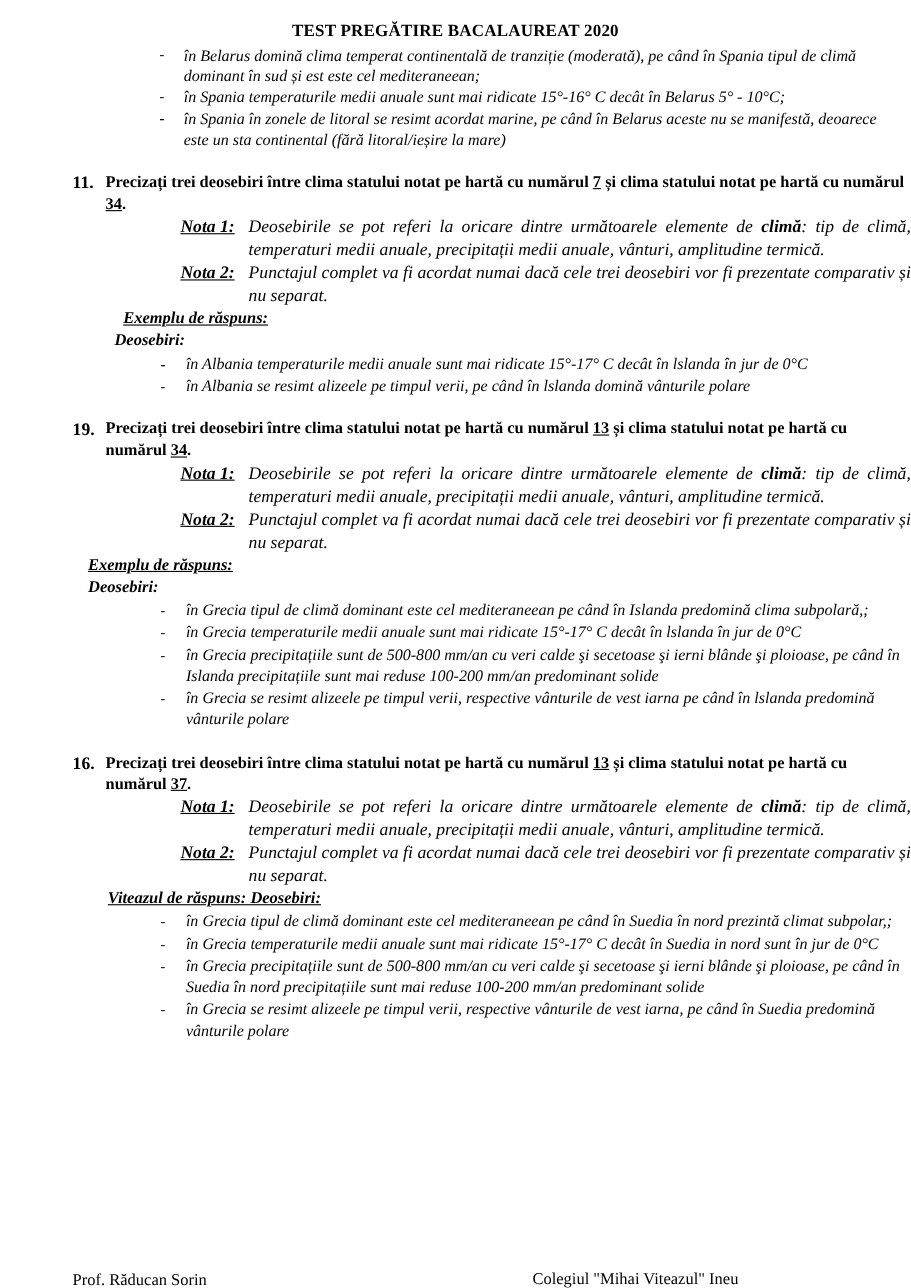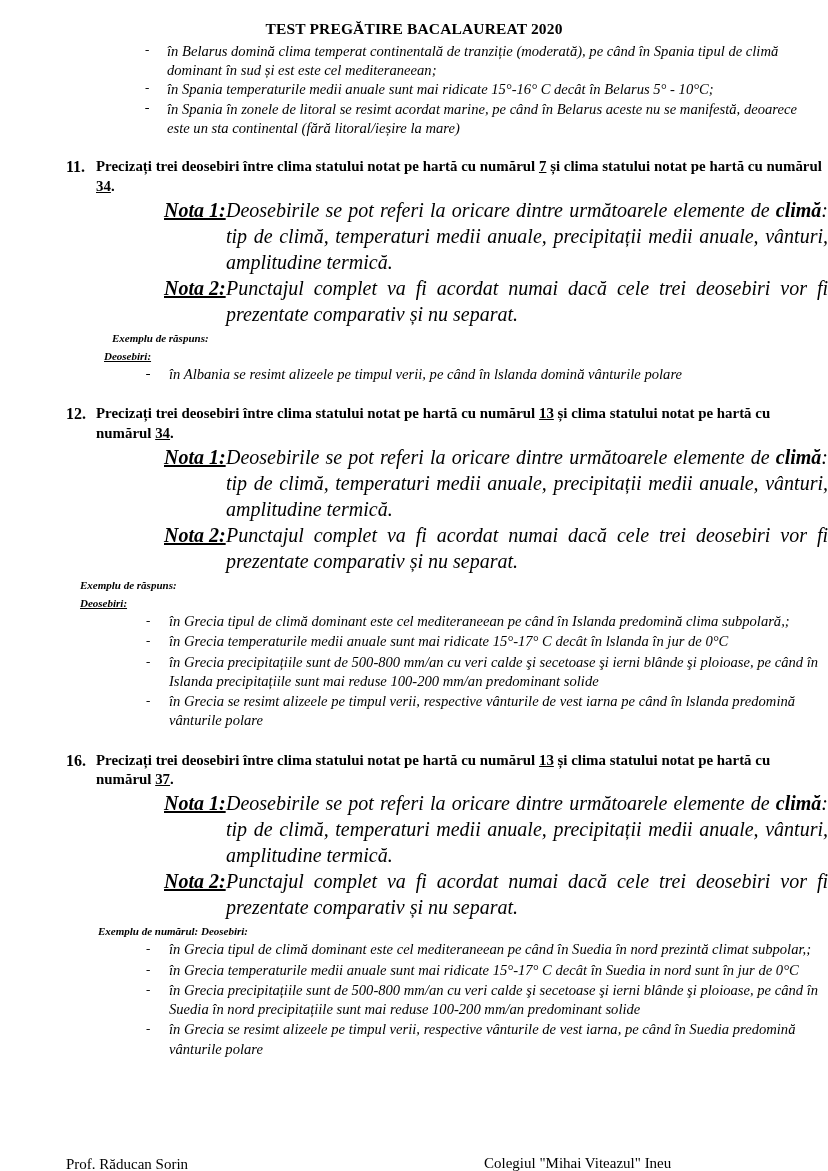--- a/index.html
+++ b/index.html
@@ -93,51 +93,51 @@
   
   .nota-wrap {
     margin-left: 98px;
     margin-right: 0px;
     margin-top: 1px;
   }
   .nota-row {
     position: relative;
     padding-left: 62px;
     font-style: italic;
-    font-size: 20px;
+    font-size: 16px;
     line-height: 1.30;
     text-align: justify;
     margin-bottom: 0px;
   }
   .nota-label {
     position: absolute;
     left: 0;
     top: 0;
     font-weight: bold;
     font-style: italic;
     text-decoration: underline;
     white-space: nowrap;
   }
   .nota-row .b { font-weight: bold; }
 
   
   .exemplu {
     font-style: italic;
     font-weight: bold;
-    font-size: 11px;
+    font-size: 15px;
+    text-decoration: underline;
     line-height: 1.32;
     white-space: nowrap;
     display: inline-block;
   }
   .exemplu-line { margin-top: 1px; }
   .deosebiri {
     font-style: italic;
     font-weight: bold;
-    font-size: 11px;
-    text-decoration: underline;
+    font-size: 15px;
     line-height: 1.32;
     display: inline-block;
   }
   .deosebiri-line { margin-top: 0px; }
 
   .ind-exemplu-11 { margin-left: 46px; }
   .ind-deosebiri-11 { margin-left: 38px; }
   .ind-exemplu-12 { margin-left: 14px; }
   .ind-deosebiri-12 { margin-left: 14px; }
   .ind-exemplu-13 { margin-left: 32px; }
@@ -196,27 +196,27 @@
         <div class="q-head"><span class="q-num">11.</span><span>Precizați trei deosebiri între clima statului notat pe hartă cu numărul </span><span class="u">7</span><span> și clima statului notat pe hartă cu numărul </span><span class="u">34</span><span>.</span></div>
         <div class="nota-wrap">
           <div class="nota-row"><span class="nota-label">Nota 1:</span><span> Deosebirile se pot referi la oricare dintre următoarele elemente de </span><span class="b">climă</span><span>: tip de climă, temperaturi medii anuale, precipitații medii anuale, vânturi, amplitudine termică.</span></div>
           <div class="nota-row"><span class="nota-label">Nota 2:</span><span> Punctajul complet va fi acordat numai dacă cele trei deosebiri vor fi prezentate comparativ și nu separat.</span></div>
         </div>
         <div class="exemplu-line ind-exemplu-11"><span class="exemplu">Exemplu de răspuns:</span></div>
         <div class="deosebiri-line ind-deosebiri-11"><span class="deosebiri">Deosebiri:</span></div>
         <div class="answers">
           <ul class="dash-list">
             <li class="dash-li"><span class="dash">-</span></li>
-            <li class="dash-li"><span class="dash">-</span></li>
+            <li class="dash-li"><span class="dash">-</span><span>în Albania temperaturile medii anuale sunt mai ridicate 15°-17° C decât în lslanda în jur de 0°C</span></li>
             <li class="dash-li"><span class="dash">-</span><span>în Albania se resimt alizeele pe timpul verii, pe când în lslanda domină vânturile polare</span></li>
           </ul>
         </div>
       </div>
       <div class="question">
-        <div class="q-head"><span class="q-num">12.</span><span>Precizați trei deosebiri între clima statului notat pe hartă cu numărul </span><span class="u">13</span><span> și clima statului notat pe hartă cu numărul </span><span class="u">34</span><span>.</span></div>
+        <div class="q-head"><span class="q-num">19.</span><span>Precizați trei deosebiri între clima statului notat pe hartă cu numărul </span><span class="u">13</span><span> și clima statului notat pe hartă cu numărul </span><span class="u">34</span><span>.</span></div>
         <div class="nota-wrap">
           <div class="nota-row"><span class="nota-label">Nota 1:</span><span> Deosebirile se pot referi la oricare dintre următoarele elemente de </span><span class="b">climă</span><span>: tip de climă, temperaturi medii anuale, precipitații medii anuale, vânturi, amplitudine termică.</span></div>
           <div class="nota-row"><span class="nota-label">Nota 2:</span><span> Punctajul complet va fi acordat numai dacă cele trei deosebiri vor fi prezentate comparativ și nu separat.</span></div>
         </div>
         <div class="exemplu-line ind-exemplu-12"><span class="exemplu">Exemplu de răspuns:</span></div>
         <div class="deosebiri-line ind-deosebiri-12"><span class="deosebiri">Deosebiri:</span></div>
         <div class="answers">
           <ul class="dash-list">
             <li class="dash-li"><span class="dash">-</span><span>în Grecia tipul de climă dominant este cel mediteraneean pe când în Islanda predomină clima subpolară,;</span></li>
             <li class="dash-li"><span class="dash">-</span><span>în Grecia temperaturile medii anuale sunt mai ridicate 15°-17° C decât în lslanda în jur de 0°C</span></li>
@@ -224,21 +224,21 @@
             <li class="dash-li"><span class="dash">-</span><span>în Grecia se resimt alizeele pe timpul verii, respective vânturile de vest iarna pe când în lslanda predomină vânturile polare</span></li>
           </ul>
         </div>
       </div>
       <div class="question">
         <div class="q-head"><span class="q-num">16.</span><span>Precizați trei deosebiri între clima statului notat pe hartă cu numărul </span><span class="u">13</span><span> și clima statului notat pe hartă cu numărul </span><span class="u">37</span><span>.</span></div>
         <div class="nota-wrap">
           <div class="nota-row"><span class="nota-label">Nota 1:</span><span> Deosebirile se pot referi la oricare dintre următoarele elemente de </span><span class="b">climă</span><span>: tip de climă, temperaturi medii anuale, precipitații medii anuale, vânturi, amplitudine termică.</span></div>
           <div class="nota-row"><span class="nota-label">Nota 2:</span><span> Punctajul complet va fi acordat numai dacă cele trei deosebiri vor fi prezentate comparativ și nu separat.</span></div>
         </div>
-        <div class="exemplu-line ind-exemplu-13"><span class="exemplu">Exemplu de numărul: Deosebiri:</span></div>
+        <div class="exemplu-line ind-exemplu-13"><span class="exemplu">Viteazul de răspuns: Deosebiri:</span></div>
         <div class="answers">
           <ul class="dash-list">
             <li class="dash-li"><span class="dash">-</span><span>în Grecia tipul de climă dominant este cel mediteraneean pe când în Suedia în nord prezintă climat subpolar,;</span></li>
             <li class="dash-li"><span class="dash">-</span><span>în Grecia temperaturile medii anuale sunt mai ridicate 15°-17° C decât în Suedia in nord sunt în jur de 0°C</span></li>
             <li class="dash-li"><span class="dash">-</span><span>în Grecia precipitațiile sunt de 500-800 mm/an cu veri calde şi secetoase şi ierni blânde şi ploioase, pe când în Suedia în nord precipitațiile sunt mai reduse 100-200 mm/an predominant solide</span></li>
             <li class="dash-li"><span class="dash">-</span><span>în Grecia se resimt alizeele pe timpul verii, respective vânturile de vest iarna, pe când în Suedia predomină vânturile polare</span></li>
           </ul>
         </div>
       </div>
     </div>

